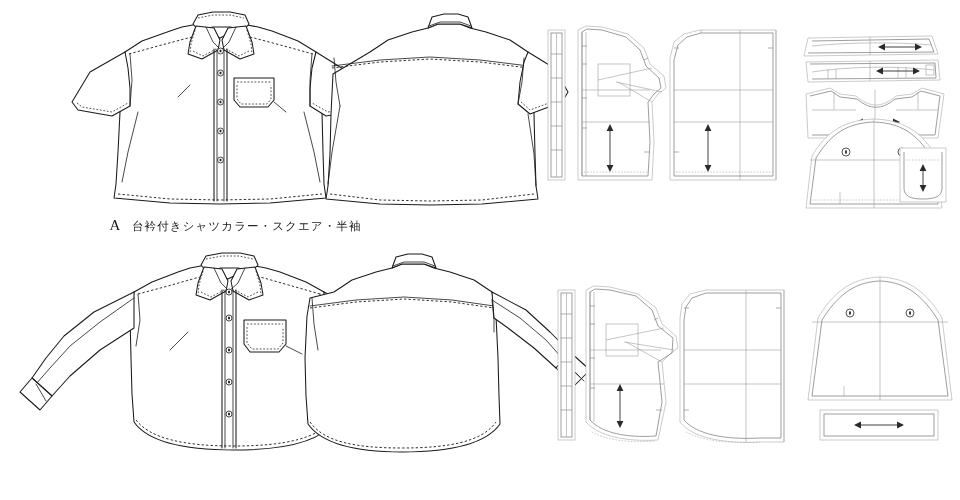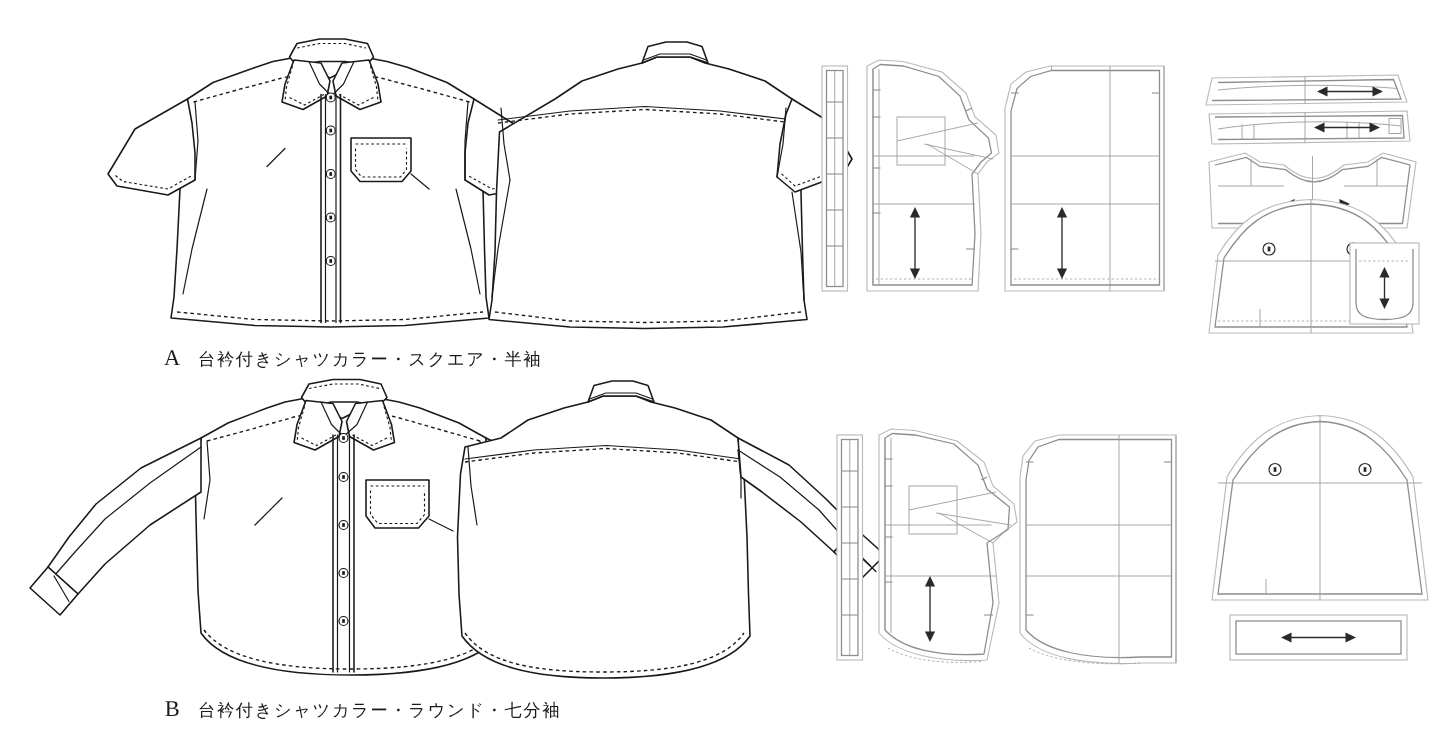--- a/index.html
+++ b/index.html
@@ -5,21 +5,21 @@
   html,body{margin:0;padding:0;background:#ffffff;}
   body{
     width:960px;height:500px;
     font-family:"DejaVu Sans","Liberation Sans",sans-serif;
     color:#1a1a1a;
     overflow:hidden;
     position:relative;
   }
   .page{position:absolute;inset:0;background:#ffffff;}
   .row{position:absolute;left:0;width:960px;}
-  #row-a{top:16px;height:250px;}
+  #row-a{top:2px;height:250px;}
   #row-b{top:250px;height:250px;}
 
   .flat-area{position:absolute;left:30px;top:0;width:510px;height:215px;}
   .patt-area{position:absolute;left:540px;top:0;width:420px;height:215px;}
 
   .caption{
     position:absolute;left:0;width:540px;
     text-align:left;
     font-size:11px;
     letter-spacing:0.4px;
@@ -520,18 +520,15 @@
           <g>
             <path class="grain" d="M318,175 L360,175"></path>
             <path class="grain-head" d="M314,175 L321,171.6 L321,178.4 Z"></path>
             <path class="grain-head" d="M364,175 L357,171.6 L357,178.4 Z"></path>
           </g>
         </g>
 
       </svg>
     </div>
 
-    <div class="caption" id="caption-b">
-      <span class="letter">B</span><span class="ctext">台衿付きシャツカラー・ラウンド・七分袖</span>
-    </div>
   </div>
 
 </div>
 
 </body></html>

